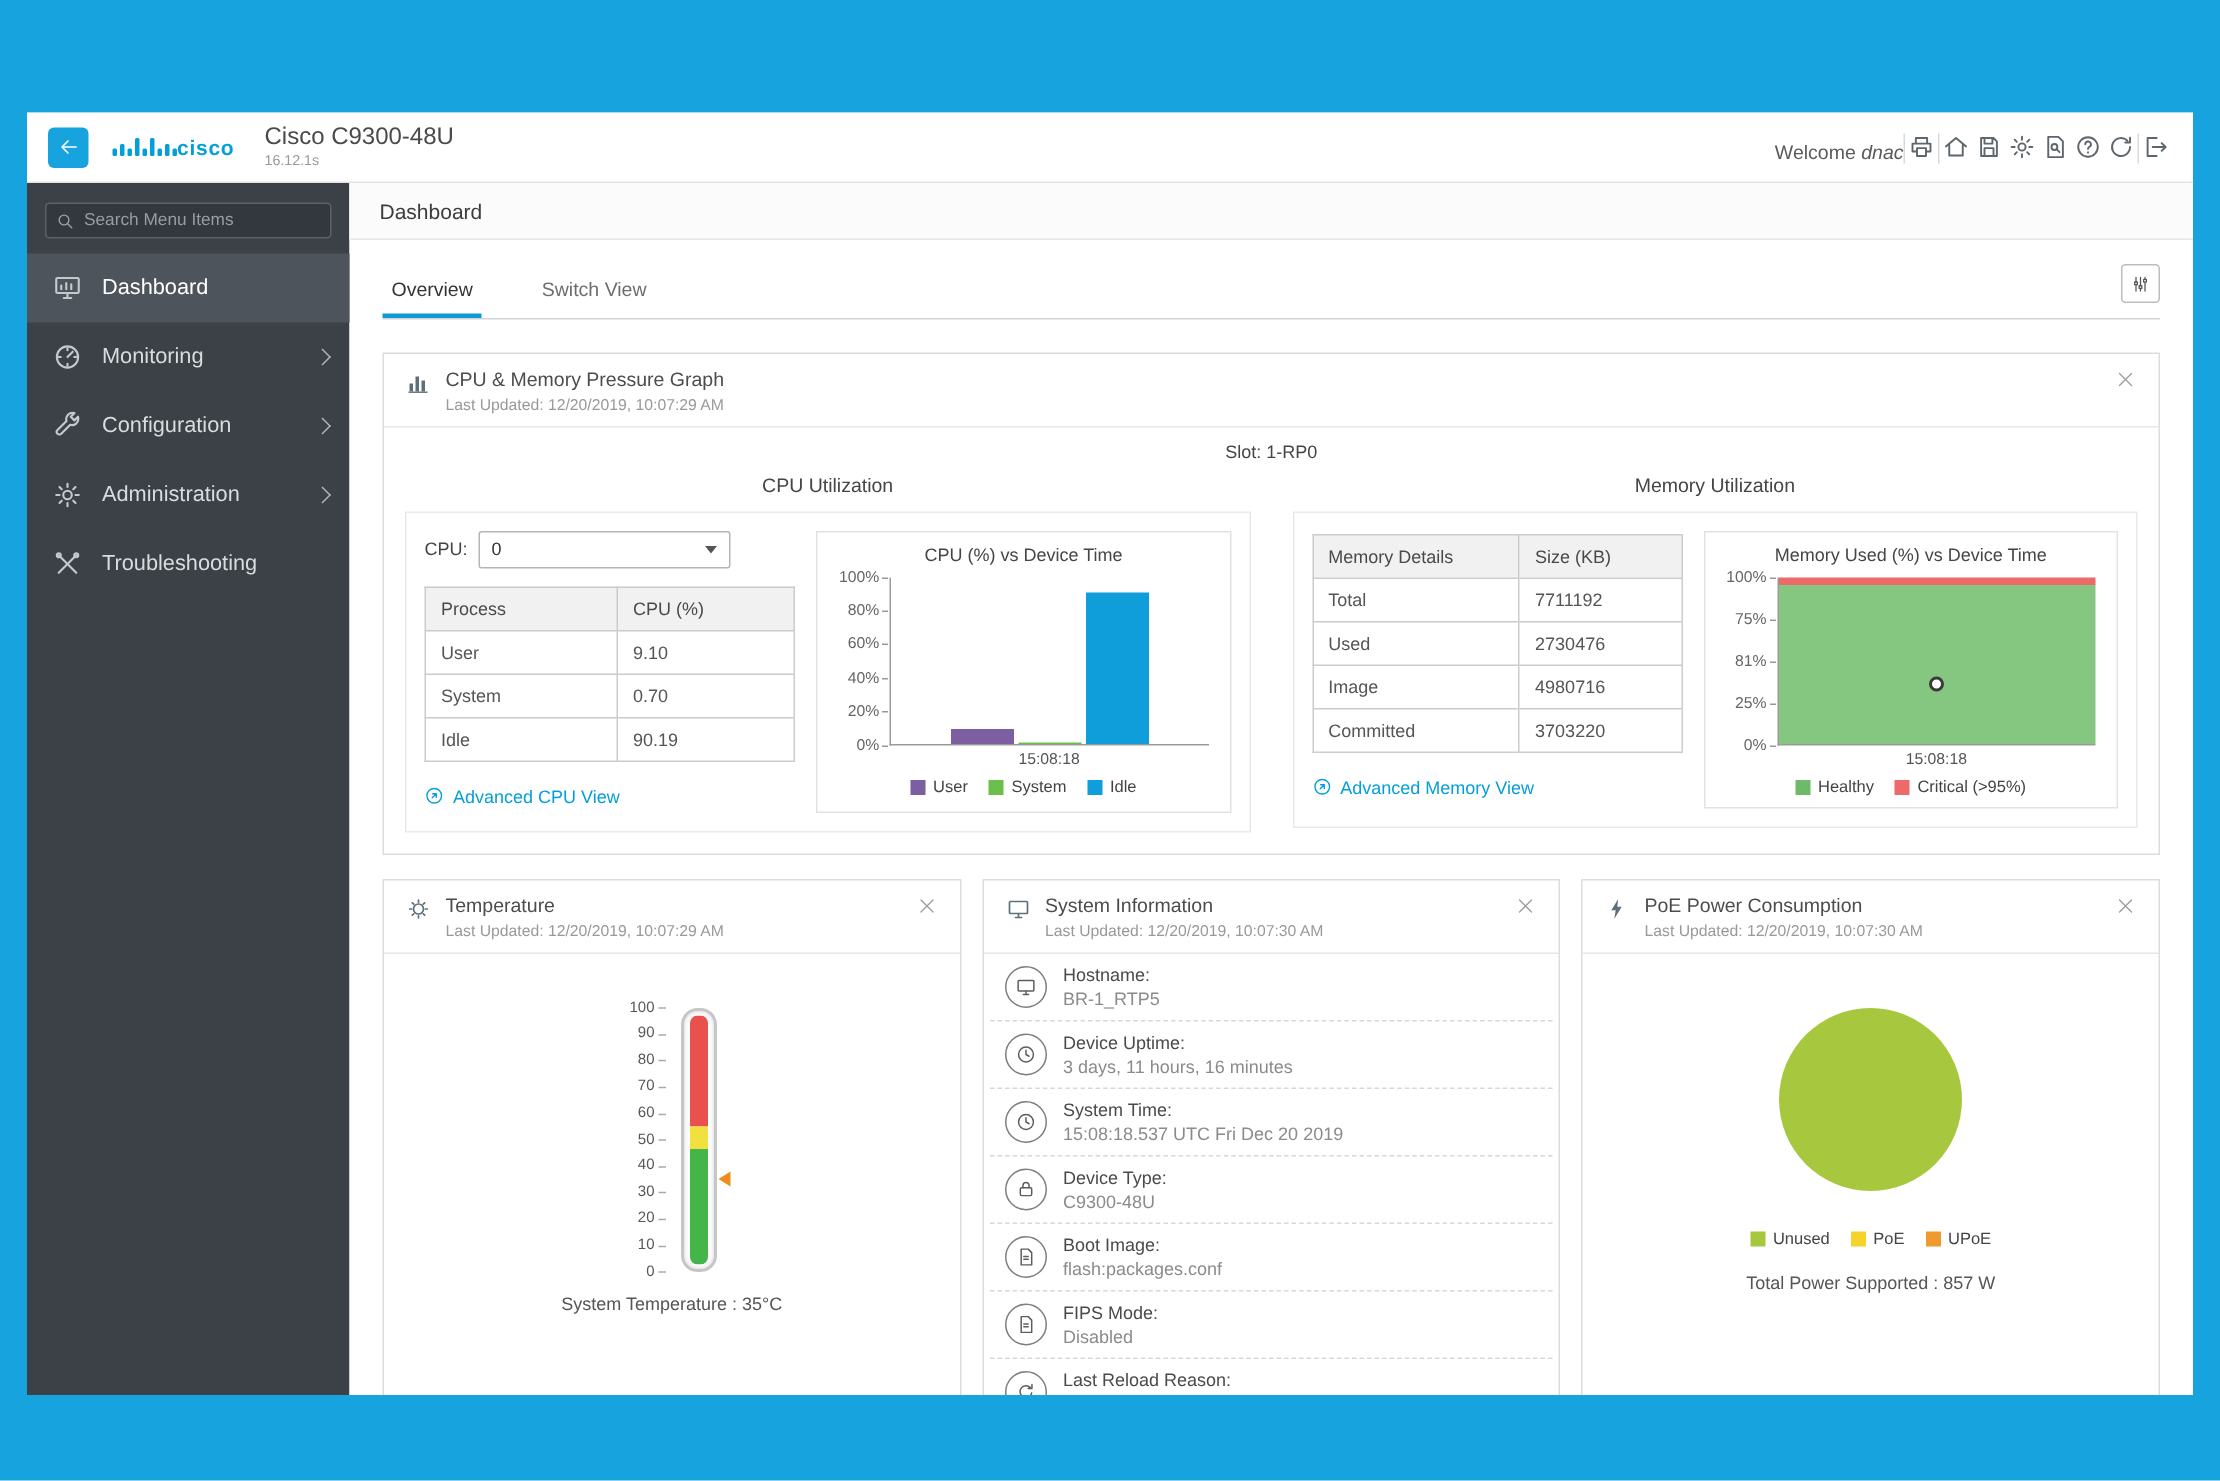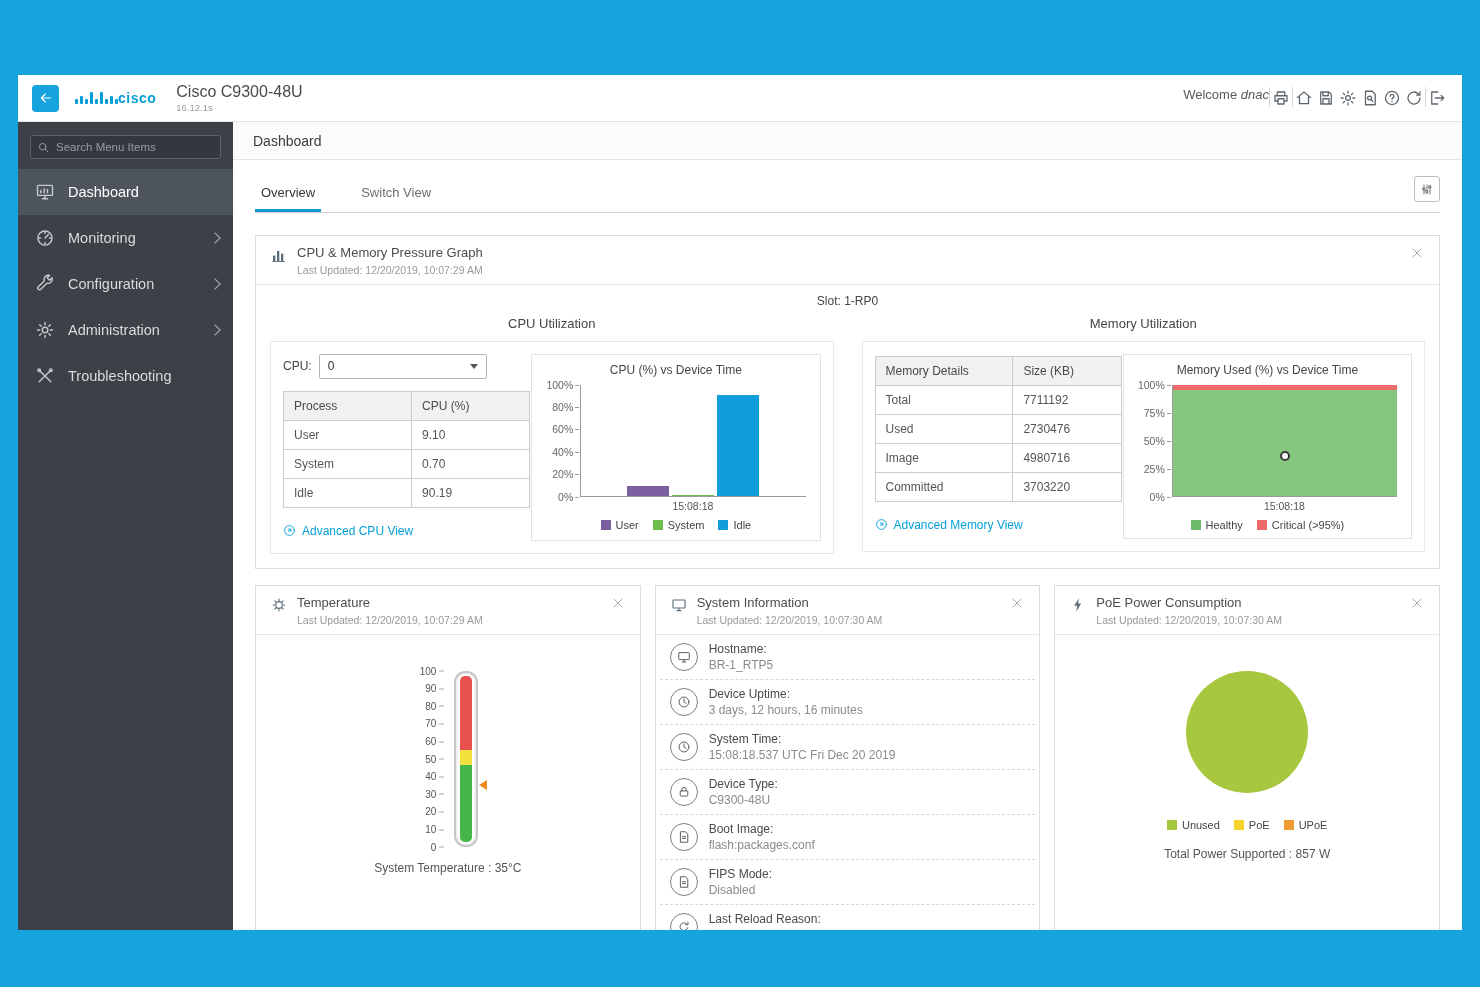--- a/index.html
+++ b/index.html
@@ -18,21 +18,21 @@
   .topbar{height:46px;flex:0 0 46px;display:flex;align-items:center;padding:0 14px;background:#fff;border-bottom:1px solid #e3e3e3;}
   .back-btn{width:27px;height:27px;border:none;border-radius:4px;background:#17a3dd;color:#fff;display:flex;align-items:center;justify-content:center;cursor:pointer;margin-right:16px;padding:0;}
   .back-btn svg{width:16px;height:16px;}
   .brand{display:flex;flex-direction:row;align-items:center;margin-right:20px;color:#049fd9;}
   .brand .bars{display:flex;align-items:flex-end;gap:2px;height:12px;margin-bottom:1px;}
   .brand .bars i{display:block;width:3px;background:#049fd9;border-radius:1px;}
   .brand-text{font-size:14px;font-weight:bold;letter-spacing:.5px;line-height:1;}
   .titlewrap{display:flex;flex-direction:column;}
   .app-title{font-size:16px;color:#4a4a4a;line-height:1.1;}
   .app-version{font-size:9.5px;color:#9a9a9a;margin-top:1px;}
-  .top-right{margin-left:auto;display:flex;align-items:flex-start;gap:0;color:#5d666c;}
+  .top-right{margin-left:auto;display:flex;align-items:flex-end;gap:0;color:#5d666c;}
   .welcome{font-size:13px;color:#5a5a5a;white-space:nowrap;}
   .welcome i{font-style:italic;}
   .vdiv{width:1px;height:20px;background:#d9d9d9;display:inline-block;}
   .icon-btn{background:none;border:none;padding:2px;cursor:pointer;color:#5d666c;display:flex;align-items:center;}
   .icon-btn svg{width:18px;height:18px;}
   
   .body{flex:1;display:flex;min-height:0;}
   .sidebar{flex:0 0 215px;background:#3b4147;display:flex;flex-direction:column;}
   .search-wrap{margin:13px 12px 10px;position:relative;}
   .search-wrap svg{position:absolute;left:7px;top:6px;width:13px;height:13px;color:#9aa0a5;}
@@ -59,21 +59,21 @@
   .card-icon svg{width:16px;height:16px;}
   .card-title{font-size:13px;color:#4c4c4c;line-height:1.2;}
   .card-sub{font-size:10.5px;color:#999;margin-top:3px;}
   .close-x{margin-left:auto;background:none;border:none;color:#9b9b9b;cursor:pointer;padding:2px;display:flex;}
   .close-x svg{width:12px;height:12px;}
   .card-cpu{margin-top:22px;}
   .slot-label{text-align:center;font-size:12px;color:#444;padding:9px 0 2px;}
   .halves{display:flex;}
   .half{flex:1;padding:2px 14px 14px;min-width:0;}
   .half-title{text-align:center;font-size:13px;color:#454545;margin:4px 0 10px;}
-  .half-box{border:1px solid #e9e9e9;display:flex;gap:1px;padding:12px;}
+  .half-box{border:1px solid #e9e9e9;display:flex;gap:14px;padding:12px;}
   .ctrl-col{flex:0 0 46%;min-width:0;}
   .cpu-select-row{display:flex;align-items:center;font-size:12px;color:#444;margin-bottom:12px;}
   .cpu-select-row label{margin-right:7px;}
   .select{flex:0 0 150px;height:23px;border:1px solid #b5b5b5;border-radius:2px;display:flex;align-items:center;justify-content:space-between;padding:0 8px;font-size:12px;color:#333;cursor:pointer;background:#fff;}
   .caret{width:0;height:0;border-left:4px solid transparent;border-right:4px solid transparent;border-top:5px solid #555;}
   table.mini-table{border-collapse:collapse;width:100%;font-size:12px;color:#555;}
   table.mini-table th,table.mini-table td{border:1px solid #ccc;padding:7px 10px;text-align:left;font-weight:normal;}
   table.mini-table th{background:#f1f1f1;color:#4a4a4a;}
   .adv-link{display:inline-flex;align-items:center;gap:6px;color:#049fd9;font-size:12px;margin-top:16px;text-decoration:none;cursor:pointer;}
   .adv-link svg{width:13px;height:13px;}
@@ -422,21 +422,21 @@
                       </svg>
                     <span>Advanced Memory View</span>
                   </a>
                 </div>
                 <div class="chart-box">
                   <div class="chart-title">Memory Used (%) vs Device Time</div>
                   <div class="chart-flex">
                     <div class="yticks" id="mem-yticks">
                         <span style="top: 0%;">100%</span>
                         <span style="top: 25%;">75%</span>
-                        <span style="top: 50%;">50%</span>
+                        <span style="top: 50%;">81%</span>
                         <span style="top: 75%;">25%</span>
                         <span style="top: 100%;">0%</span>
                       </div>
                     <div class="plot" id="mem-plot">
                         <div class="zone" style="bottom: 0%; height: 95%; background: rgb(133, 198, 129);"></div>
                         <div class="zone" style="bottom: 95%; height: 5%; background: rgb(236, 106, 106);"></div>
                         <div class="pt" style="bottom: 35.4%;"></div>
                       </div>
                   </div>
                   <div class="xtick">15:08:18</div>
@@ -537,21 +537,21 @@
               </div>
               <div class="sys-row">
                 <span class="sys-icon">
                     <svg class="stroke" viewBox="0 0 24 24">
                       <circle cx="12" cy="12" r="8.5"></circle>
                       <path d="M12 7v5l3.5 2"></path>
                     </svg>
                   </span>
                 <div>
                     <div class="sys-label">Device Uptime:</div>
-                    <div class="sys-value">3 days, 12 hours, 16 minutes</div>
+                    <div class="sys-value">3 days, 11 hours, 16 minutes</div>
                   </div>
               </div>
               <div class="sys-row">
                 <span class="sys-icon">
                     <svg class="stroke" viewBox="0 0 24 24">
                       <circle cx="12" cy="12" r="8.5"></circle>
                       <path d="M12 7v5l3.5 2"></path>
                     </svg>
                   </span>
                 <div>

